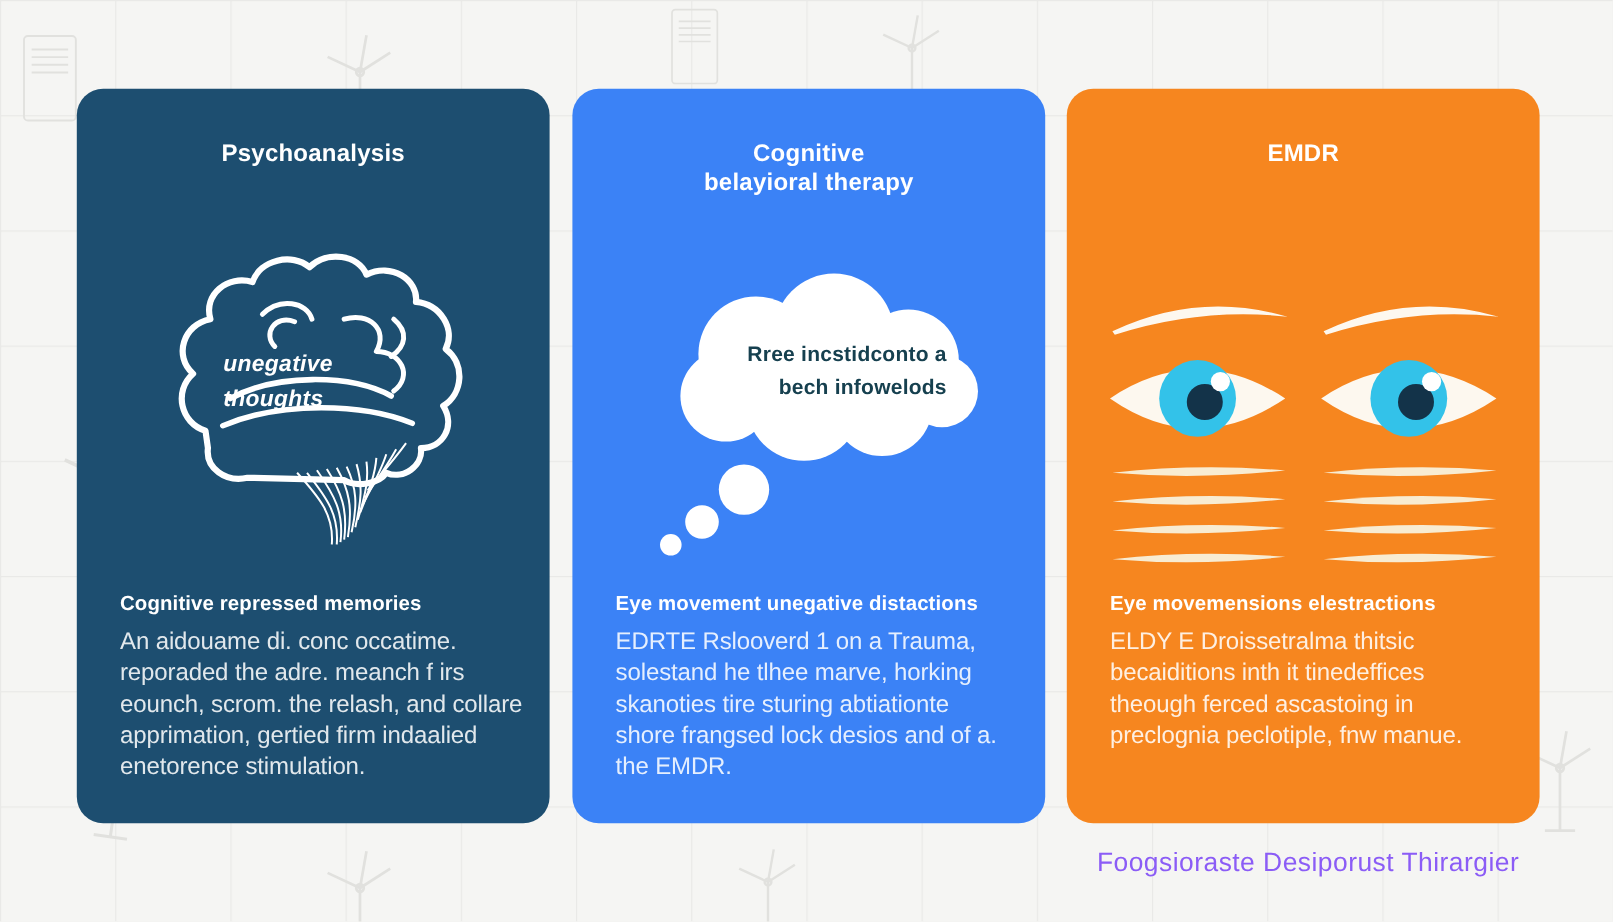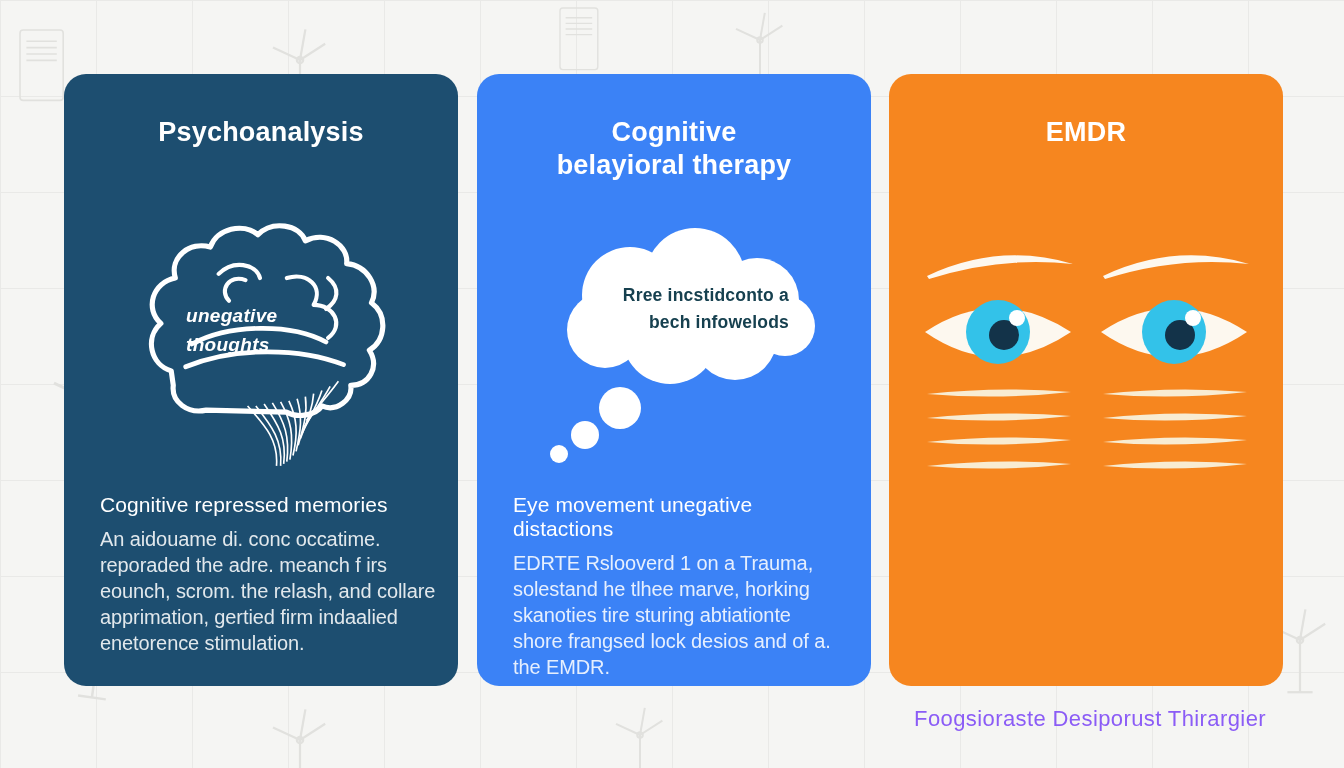--- a/index.html
+++ b/index.html
@@ -22,28 +22,28 @@
     z-index: 1;
   }
   .card-1 { left: 64px; }
   .card-2 { left: 477px; }
   .card-3 { left: 889px; }
   .card-title {
     position: absolute;
     top: 42px; left: 20px; right: 20px;
     text-align: center;
     color: #ffffff;
-    font-size: 27px;
+    font-size: 20px;
     font-weight: 700;
     line-height: 1.22;
     white-space: pre-line;
     letter-spacing: 0.2px;
   }
   .icon-box { position: absolute; }
-  .brain-box   { top: 144px; left: 68px; width: 258px; height: 248px; }
+  .brain-box   { top: 132px; left: 68px; width: 258px; height: 248px; }
   .bubble-box  { top: 146px; left: 48px; width: 300px; height: 244px; }
   .eyes-box    { top: 168px; left: 32px; width: 330px; height: 236px; }
   .brain-label {
     position: absolute;
     top: 83px; left: 54px;
     color: #ffffff;
     font-size: 19px;
     font-weight: 700;
     font-style: italic;
     line-height: 1.55;
@@ -60,22 +60,22 @@
     line-height: 1.55;
     letter-spacing: 0.2px;
   }
   .text-block {
     position: absolute;
     left: 36px; right: 18px;
     top: 419px;
   }
   .card-heading {
     color: #ffffff;
-    font-size: 21px;
-    font-weight: 400;
+    font-size: 17px;
+    font-weight: 700;
     margin: 0 0 9px 0;
     letter-spacing: 0.1px;
   }
   .card-body {
     color: rgba(255,255,255,0.87);
     font-size: 20px;
     font-weight: 400;
     line-height: 26px;
     white-space: pre;
     margin: 0;
@@ -240,15 +240,22 @@
         <g fill="#f8ecd2">
           <path d="M6 152 Q 78 144 150 150 Q 78 158 6 152 Z"></path>
           <path d="M6 176 Q 78 168 150 174 Q 78 182 6 176 Z"></path>
           <path d="M6 200 Q 78 192 150 198 Q 78 206 6 200 Z"></path>
           <path d="M6 224 Q 78 216 150 222 Q 78 230 6 224 Z"></path>
         </g>
       </g>
     </svg>
   </div>
 
+  <div class="text-block">
+    <h3 class="card-heading">Eye movemensions elestractions</h3>
+    <p class="card-body">ELDY E Droissetralma thitsic
+becaiditions inth it tinedeffices
+theough ferced ascastoing in
+preclognia peclotiple, fnw manue.</p>
+  </div>
 </div>
 
 <div class="footer-credit">Foogsioraste Desiporust Thirargier</div>
 
 </body></html>

